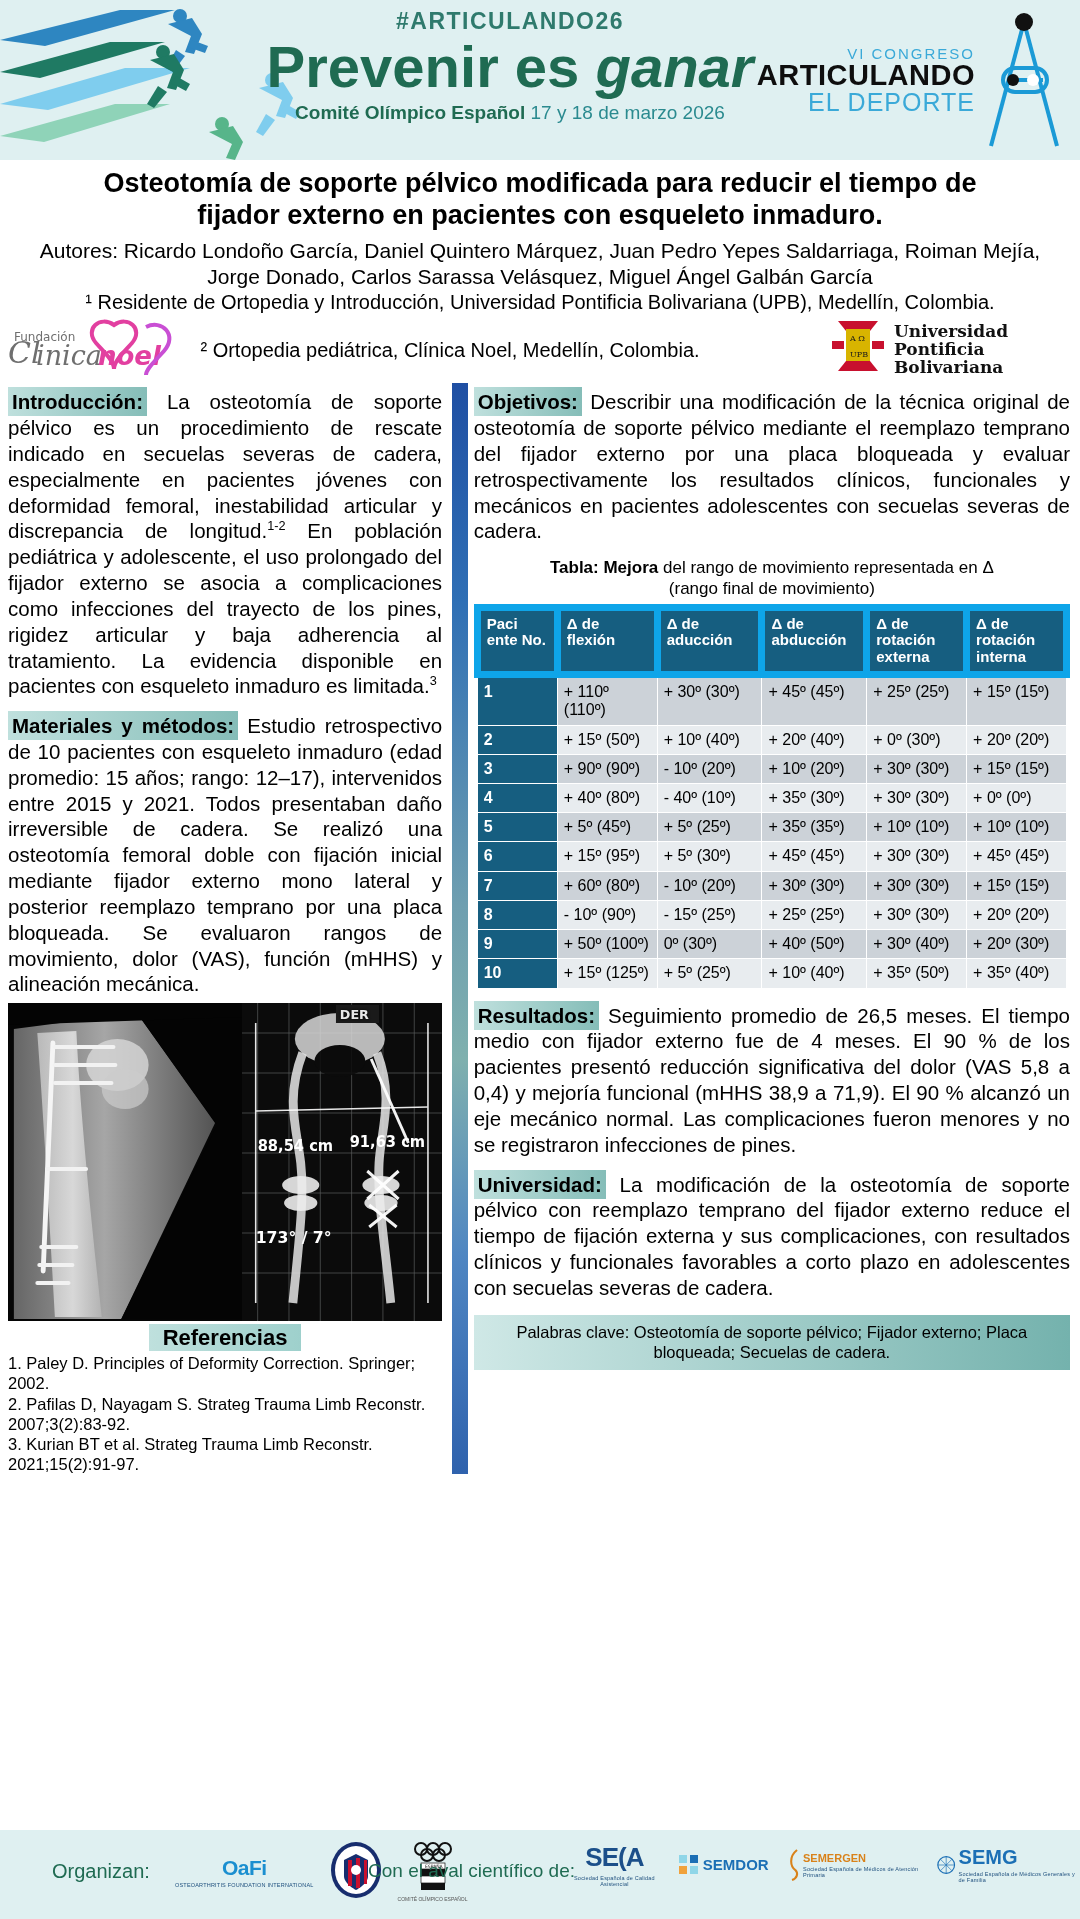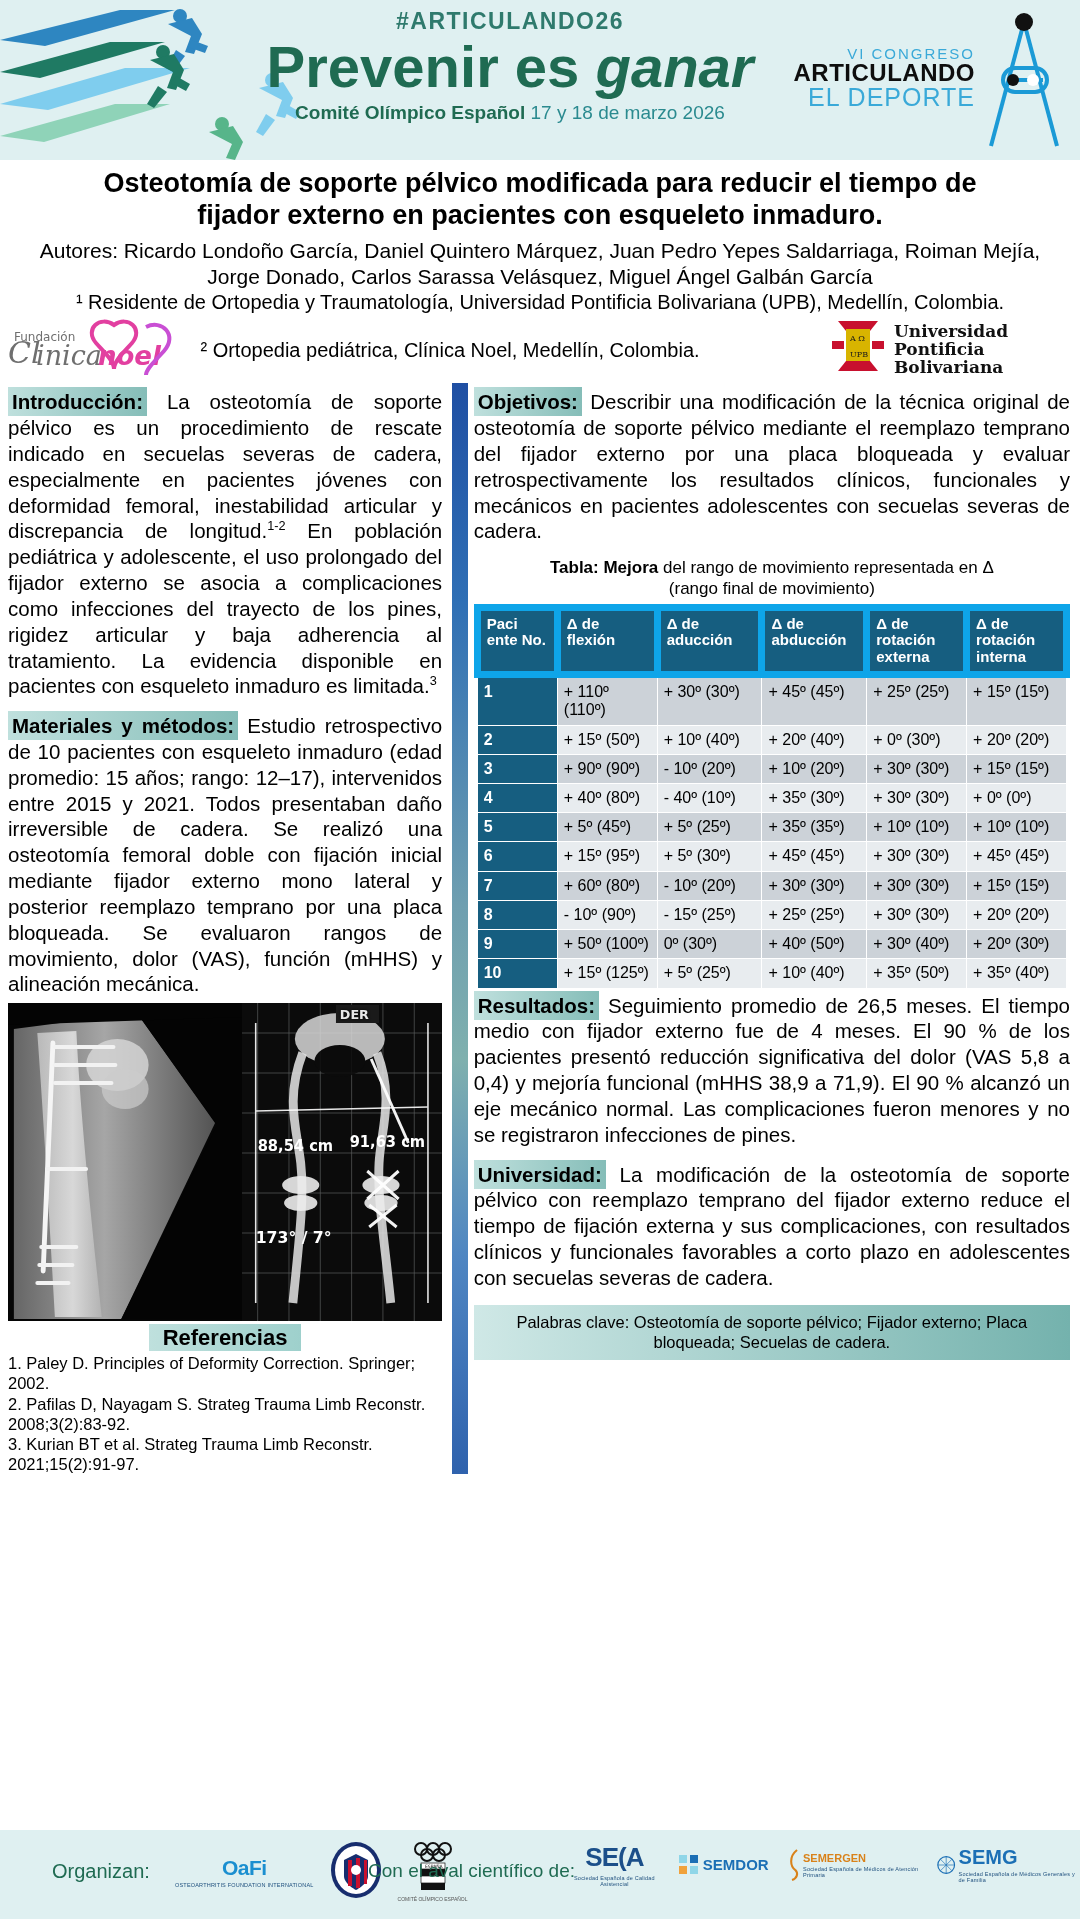--- a/index.html
+++ b/index.html
@@ -11,21 +11,21 @@
   .banner .streaks{position:absolute;left:0;top:0;width:330px;height:160px;}
   .banner-center{position:absolute;left:190px;top:8px;width:640px;text-align:center;}
   .hashtag{font-size:23px;letter-spacing:1.5px;color:#2f7a6d;font-weight:600;}
   .prevenir{font-size:58px;font-weight:700;color:#1f6b52;line-height:1.05;margin-top:2px;}
   .prevenir i{font-style:italic;}
   .subline{margin-top:4px;font-size:19px;color:#1f6b52;}
   .subline b{font-weight:700;}
   .subline span.date{color:#2a8a8f;font-weight:500;}
   .congress{position:absolute;right:105px;top:46px;text-align:right;line-height:1;}
   .cg1{font-size:15px;color:#3aa9d8;letter-spacing:2px;}
-  .cg2{font-size:24px;font-weight:700;color:#0e0e0e;letter-spacing:.5px;}
+  .cg2{font-size:29px;font-weight:700;color:#0e0e0e;letter-spacing:.5px;}
   .cg3{font-size:25px;color:#3aa9d8;letter-spacing:1px;text-align:right;}
   .alogo{position:absolute;right:8px;top:8px;width:95px;height:145px;}
 
   
   .titleblock{padding:8px 18px 4px 18px;text-align:center;}
   .ptitle{font-size:27px;font-weight:700;line-height:1.18;color:#000;}
   .pauth{font-size:21px;line-height:1.25;color:#000;margin-top:6px;}
   .paffil{font-size:20px;line-height:1.25;color:#000;}
 
   
@@ -152,21 +152,21 @@
       <circle cx="56" cy="72" r="6" fill="#fff"></circle>
     </svg>
   </div>
 
   <div class="titleblock">
     <div class="ptitle">
       <span>Osteotomía de soporte pélvico modificada para reducir el tiempo de</span><br>
       <span>fijador externo en pacientes con esqueleto inmaduro.</span>
     </div>
     <div class="pauth">Autores: Ricardo Londoño García, Daniel Quintero Márquez, Juan Pedro Yepes Saldarriaga, Roiman Mejía, Jorge Donado, Carlos Sarassa Velásquez, Miguel Ángel Galbán García</div>
-    <div class="paffil">¹ Residente de Ortopedia y Traumatología, Universidad Pontificia Bolivariana (UPB), Medellín, Colombia.</div>
+    <div class="paffil">¹ Residente de Ortopedia y Introducción, Universidad Pontificia Bolivariana (UPB), Medellín, Colombia.</div>
   </div>
 
   <div class="affilrow">
     <svg class="noel" viewBox="0 0 185 60">
       <text x="2" y="46" font-family="DejaVu Serif, serif" font-style="italic" font-size="30" fill="#6f6f6f">Cl</text>
       <text x="8" y="24" font-family="DejaVu Sans, sans-serif" font-size="12" fill="#6f6f6f">Fundación</text>
       <text x="30" y="48" font-family="DejaVu Serif, serif" font-style="italic" font-size="27" fill="#6f6f6f">inica</text>
       <text x="92" y="48" font-family="DejaVu Sans, sans-serif" font-weight="bold" font-style="italic" font-size="26" fill="#e23fa0">noel</text>
       <path d="M108 8 c14 -10 30 4 18 18 c-8 9 -18 18 -18 26 c0 -8 -10 -17 -18 -26 c-12 -14 4 -28 18 -18z" fill="none" stroke="#e23fa0" stroke-width="4"></path>
       <path d="M140 10 c16 -8 32 8 18 24 c-9 10 -18 18 -18 24" fill="none" stroke="#c94fd4" stroke-width="4"></path>
@@ -284,21 +284,21 @@
             <text x="14" y="240" font-size="16" fill="#fff" font-family="DejaVu Sans, sans-serif" font-weight="bold">173° / 7°</text>
           </svg>
         </div>
       </div>
 
       <div class="refhdr">
         <span>Referencias</span>
       </div>
       <div class="reflist">
         <div>1. Paley D. Principles of Deformity Correction. Springer; 2002.</div>
-        <div>2. Pafilas D, Nayagam S. Strateg Trauma Limb Reconstr. 2008;3(2):83-92.</div>
+        <div>2. Pafilas D, Nayagam S. Strateg Trauma Limb Reconstr. 2007;3(2):83-92.</div>
         <div>3. Kurian BT et al. Strateg Trauma Limb Reconstr. 2021;15(2):91-97.</div>
       </div>
     </div>
 
     <div class="divider"></div>
 
     <div class="colR">
 
       <p class="body">
         <span class="lbl">Objetivos:</span><span> Describir una modificación de la técnica original de osteotomía de soporte pélvico mediante el reemplazo temprano del fijador externo por una placa bloqueada y evaluar retrospectivamente los resultados clínicos, funcionales y mecánicos en pacientes adolescentes con secuelas severas de cadera.</span>
@@ -397,21 +397,21 @@
             <td class="idx">10</td>
             <td>+ 15º (125º)</td>
             <td>+ 5º (25º)</td>
             <td>+ 10º (40º)</td>
             <td>+ 35º (50º)</td>
             <td>+ 35º (40º)</td>
           </tr>
         </tbody>
       </table>
 
-      <p class="body" style="margin-top:4px">
+      <p class="body" style="margin-top:14px">
         <span class="lbl">Resultados:</span><span> Seguimiento promedio de 26,5 meses. El tiempo medio con fijador externo fue de 4 meses. El 90 % de los pacientes presentó reducción significativa del dolor (VAS 5,8 a 0,4) y mejoría funcional (mHHS 38,9 a 71,9). El 90 % alcanzó un eje mecánico normal. Las complicaciones fueron menores y no se registraron infecciones de pines.</span>
       </p>
 
       <p class="body">
         <span class="lbl">Universidad:</span><span> La modificación de la osteotomía de soporte pélvico con reemplazo temprano del fijador externo reduce el tiempo de fijación externa y sus complicaciones, con resultados clínicos y funcionales favorables a corto plazo en adolescentes con secuelas severas de cadera.</span>
       </p>
 
       <div class="keywords">Palabras clave: Osteotomía de soporte pélvico; Fijador externo; Placa bloqueada; Secuelas de cadera.</div>
     </div>
   </div>

